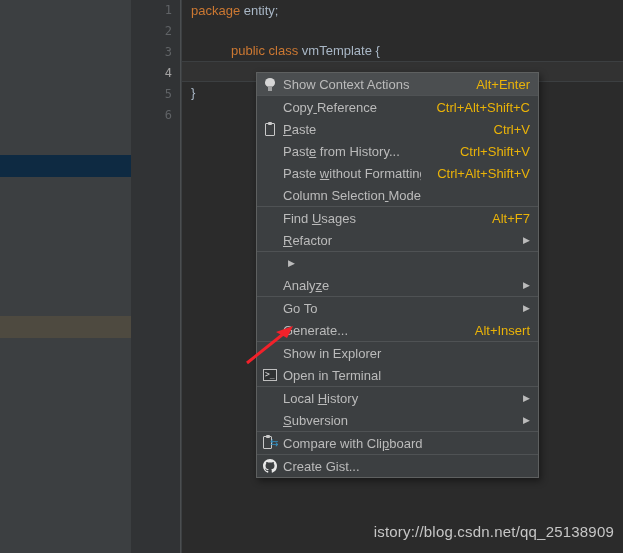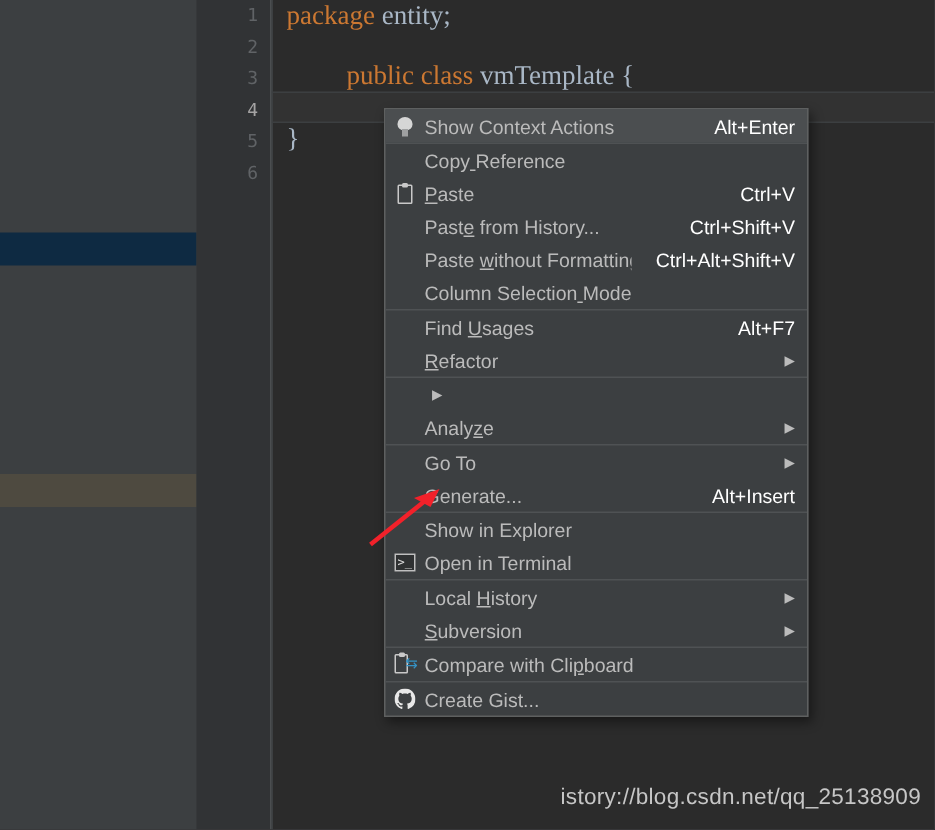--- a/index.html
+++ b/index.html
@@ -77,22 +77,22 @@
     border-top: 1px solid #3C3F41;
     border-bottom: 1px solid #3C3F41;
     box-sizing: border-box;
   }
   .code-line {
     position: absolute;
     left: 9px;
     height: 21px;
     line-height: 21px;
     white-space: pre;
-    font-family: Liberation Serif, serif;
-    font-size: 18px;
+    font-family: Liberation Sans, sans-serif;
+    font-size: 13px;
     color: #A9B7C6;
     text-align: center;
   }
   .kw   { color: #CC7832; }
   .ident{ color: #A9B7C6; }
   .punc { color: #A9B7C6; }
 
   
   #watermark {
     position: absolute;
@@ -143,21 +143,21 @@
   .mi-label {
     flex: 1;
     font-size: 13px;
     color: #BBBBBB;
     white-space: nowrap;
     overflow: hidden;
   }
   .mi-label u { text-decoration: underline; }
   .mi-shortcut {
     font-size: 13px;
-    color: #ffffff;
+    color: #eab308;
     white-space: nowrap;
     padding-left: 16px;
     text-align: center;
   }
   .mi-arrow {
     width: 12px;
     min-width: 12px;
     display: flex;
     align-items: center;
     justify-content: flex-end;
@@ -295,20 +295,21 @@
             </span>
           </span>
           <span class="mi-label">Show Context Actions</span>
           <span class="mi-shortcut">Alt+Enter</span>
         </div>
       </div>
       <div class="menu-group">
         <div class="menu-item">
           <span class="mi-icon"></span>
           <span class="mi-label">Copy<u> </u>Reference</span>
+          <span class="mi-shortcut">Ctrl+Alt+Shift+C</span>
         </div>
         <div class="menu-item">
           <span class="mi-icon">
             <span class="icon-clipboard"></span>
           </span>
           <span class="mi-label"><u>P</u>aste</span>
           <span class="mi-shortcut">Ctrl+V</span>
         </div>
         <div class="menu-item">
           <span class="mi-icon"></span>

